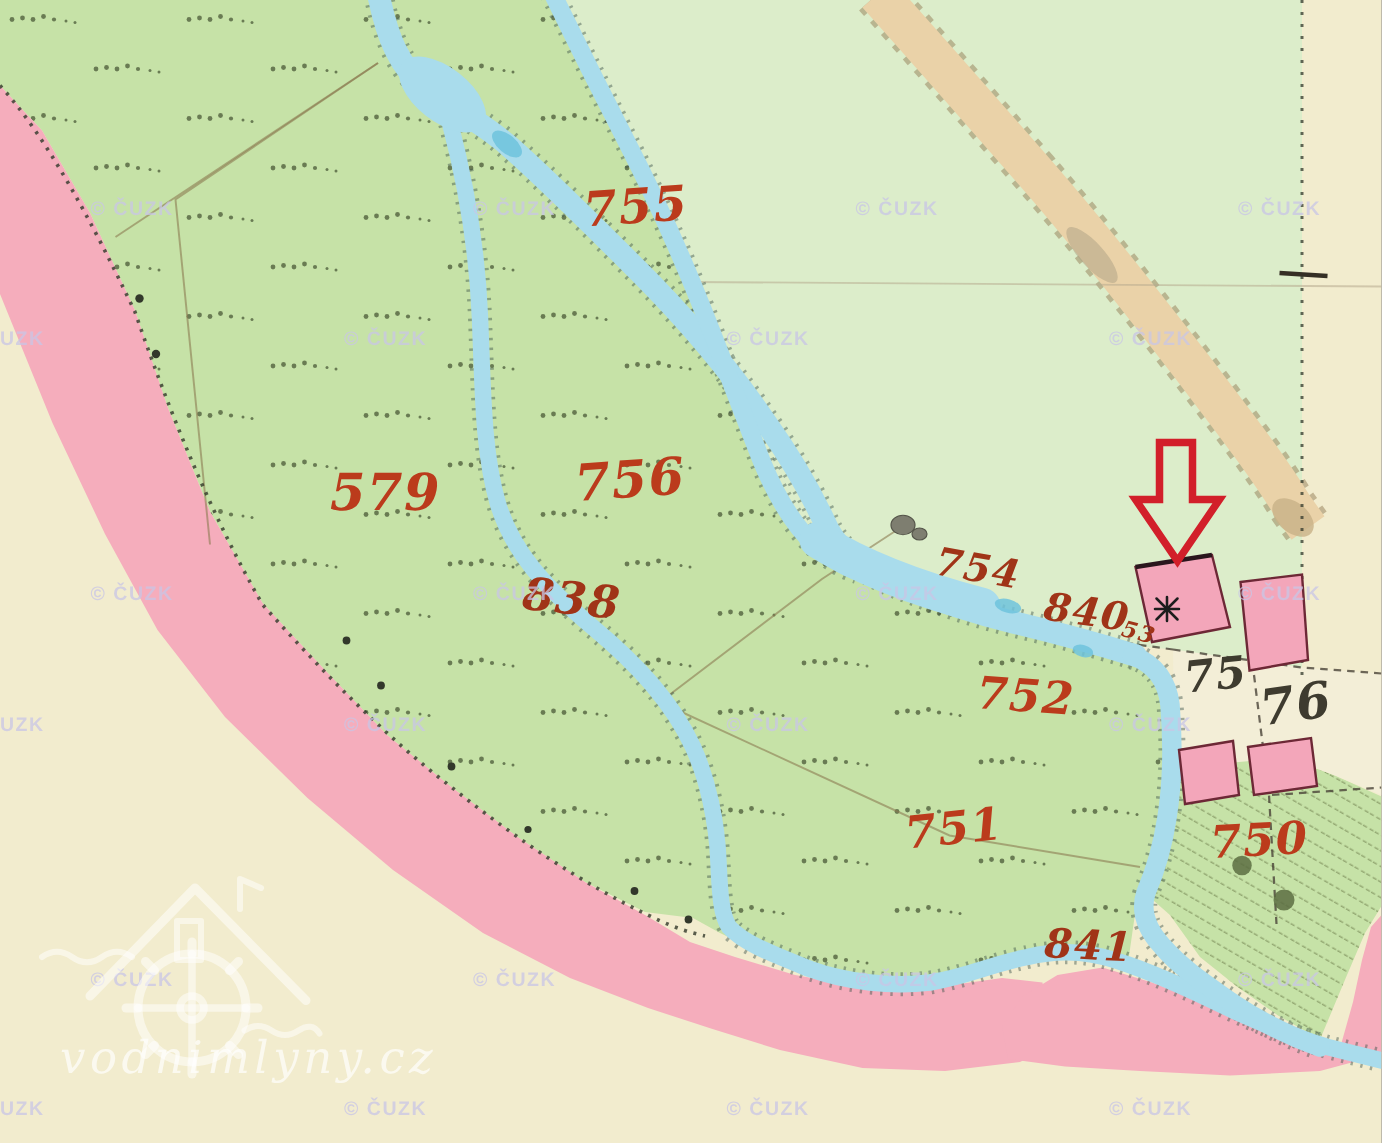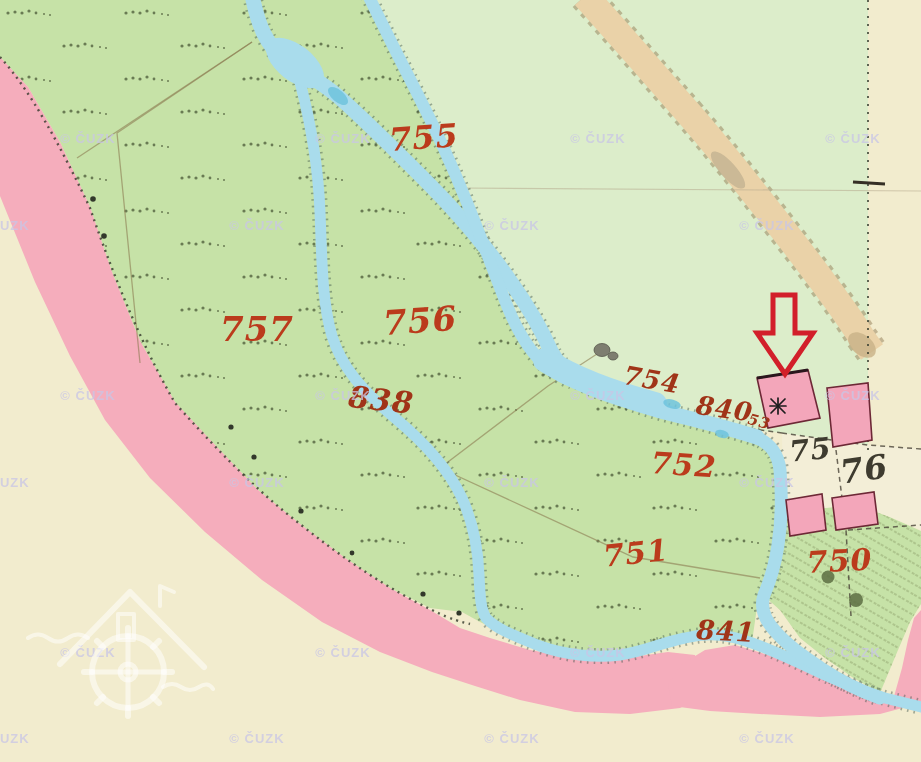--- a/index.html
+++ b/index.html
@@ -169,21 +169,21 @@
     <circle class="stone" cx="301" cy="511" r="2.6"></circle>
     <circle class="stone" cx="352" cy="553" r="2.4"></circle>
     <circle class="stone" cx="423" cy="594" r="2.6"></circle>
     <circle class="stone" cx="459" cy="613" r="2.6"></circle>
   </g>
 
   <path class="arrow" d="M773,295 L795,295 L795,333 L813,333 L785,374 L757,333 L773,333 Z"></path>
 </svg>
 
 <div class="plabel red" style="left:388px;top:124px;font-size:32px;--rot:-4deg">755</div>
-<div class="plabel red" style="left:220px;top:312px;font-size:34px;--rot:0deg">757</div>
+<div class="plabel red" style="left:220px;top:312px;font-size:34px;--rot:0deg">579</div>
 <div class="plabel red" style="left:382px;top:306px;font-size:34px;--rot:-4deg">756</div>
 <div class="plabel red" style="left:652px;top:448px;font-size:30px;--rot:4deg">752</div>
 <div class="plabel red" style="left:602px;top:542px;font-size:30px;--rot:-6deg">751</div>
 <div class="plabel red" style="left:806px;top:548px;font-size:30px;--rot:-3deg">750</div>
 
 <div class="plabel dred" style="left:350px;top:382px;font-size:30px;--rot:6deg">838</div>
 <div class="plabel dred" style="left:626px;top:362px;font-size:26px;--rot:10deg">754</div>
 <div class="plabel dred" style="left:698px;top:392px;font-size:26px;--rot:8deg">840</div>
 <div class="plabel dred" style="left:750px;top:412px;font-size:15px;--rot:15deg">53</div>
 <div class="plabel dred" style="left:697px;top:616px;font-size:27px;--rot:3deg">841</div>
@@ -230,14 +230,15 @@
     <line x1="66" y1="100" x2="74" y2="100"></line>
         <line x1="146" y1="100" x2="154" y2="100"></line>
     <line x1="79" y1="69" x2="85" y2="75"></line>
         <line x1="135" y1="125" x2="141" y2="131"></line>
     <line x1="141" y1="69" x2="135" y2="75"></line>
         <line x1="85" y1="125" x2="79" y2="131"></line>
   </g>
   <path class="lg" stroke-width="4" d="M10,66 q10,-7 20,0 t20,0 t20,0"></path>
   <path class="lg" stroke-width="4" d="M145,115 q9,-6 18,0 t18,0 t14,2"></path>
 </svg>
+<div id="logo-text">vodnimlyny.cz</div>
 
 </div>
 
 </body></html>

